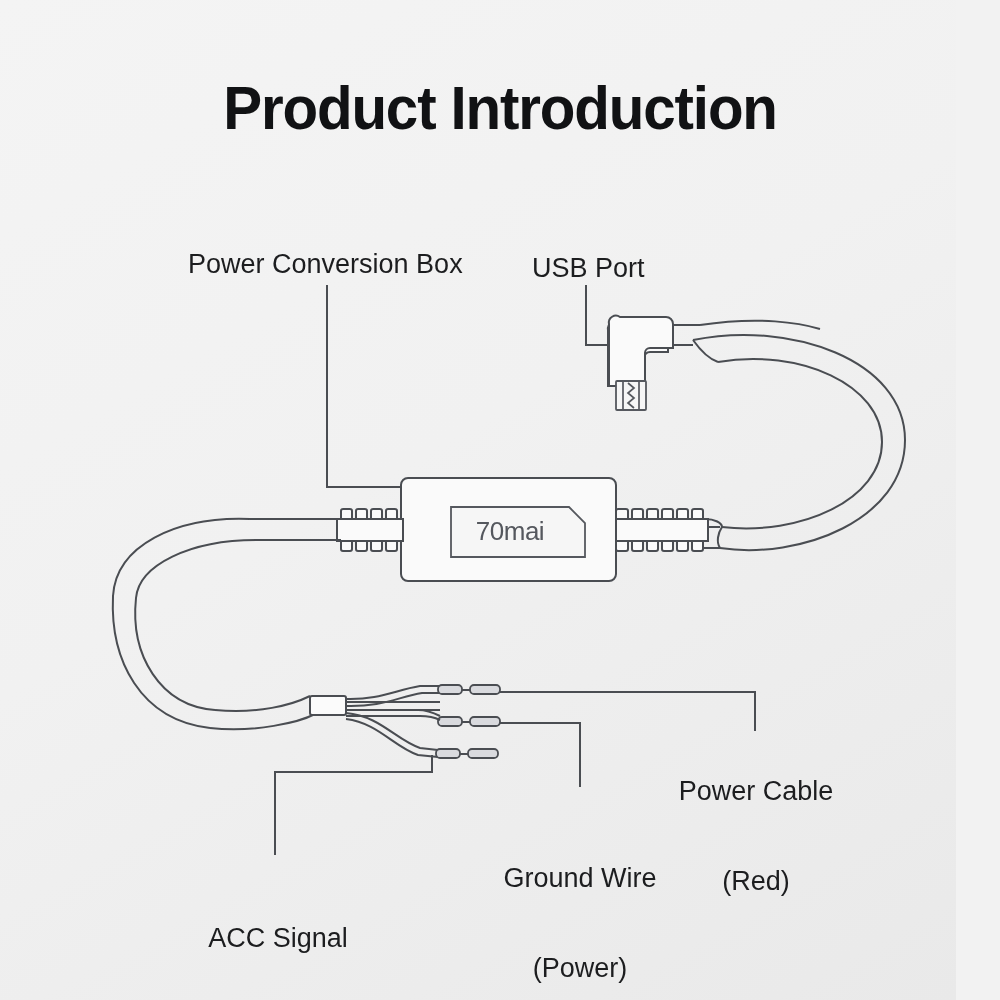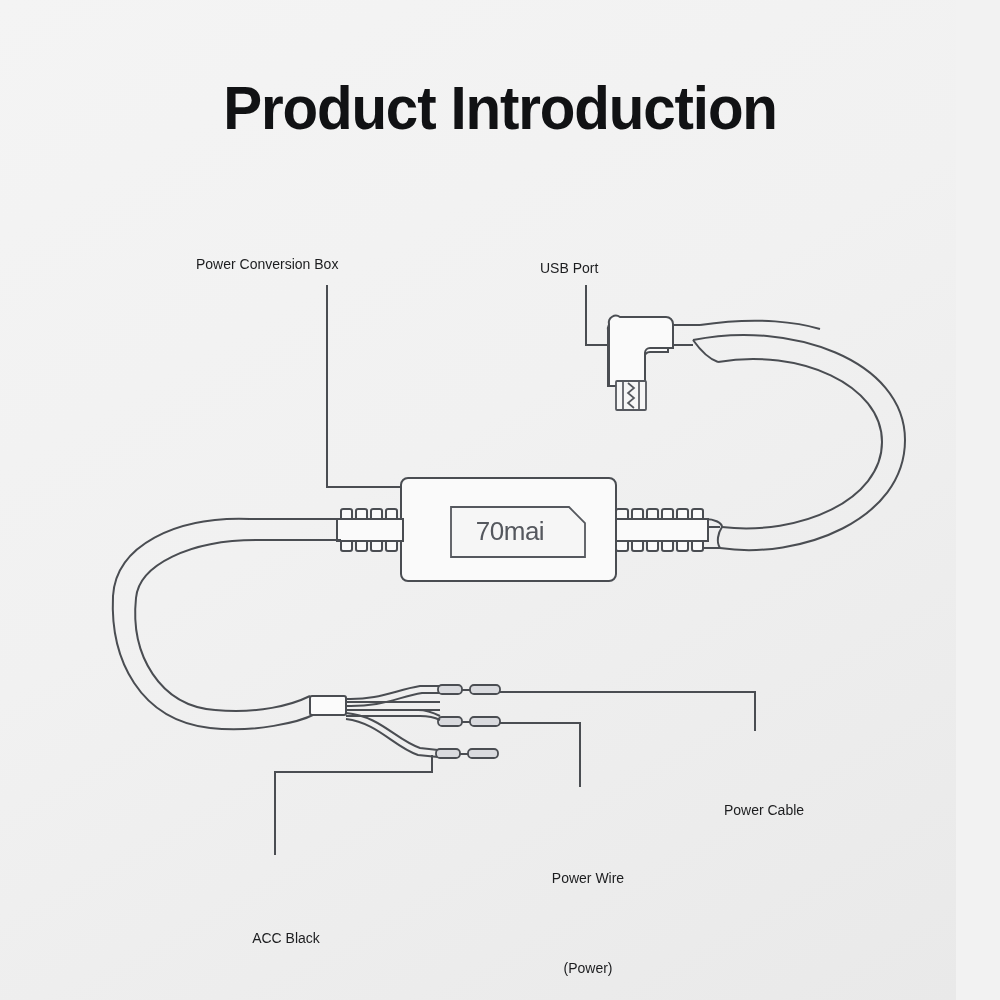--- a/index.html
+++ b/index.html
@@ -34,31 +34,30 @@
     transform-origin: center top;
   }
   .diagram-svg {
     position: absolute;
     left: 0;
     top: 0;
   }
   .callout {
     position: absolute;
     font-family: "Liberation Sans", sans-serif;
-    font-size: 14px;
+    font-size: 27px;
     line-height: 30px;
     color: #1c1d1f;
     white-space: pre;
     text-align: center;
-    margin-left: 8px;
   }
   .callout.left-al { text-align: left; }
   #label-power-conversion-box { left: 188px; top: 249px; }
   #label-usb-port { left: 532px; top: 253px; }
-  #label-power-cable { left: 660px; top: 735px; width: 192px; }
+  #label-power-cable { left: 660px; top: 716px; width: 192px; }
   #label-ground-wire { left: 490px; top: 803px; width: 180px; }
   #label-acc-signal { left: 183px; top: 863px; width: 190px; }
 </style>
 </head>
 <body>
 
 <div id="page">
 
   <div id="page-title">Product Introduction</div>
 
@@ -187,25 +186,26 @@
       </g>
     </g>
   </svg>
 
   <div class="callout left-al" id="label-power-conversion-box">Power Conversion Box</div>
 
   <div class="callout left-al" id="label-usb-port">USB Port</div>
 
   <div class="callout" id="label-power-cable">
     <div>Power Cable</div>
+    <div>(Red)</div>
   </div>
 
   <div class="callout" id="label-ground-wire">
-    <div>Power Wire</div>
+    <div>Ground Wire</div>
     <div>(Power)</div>
   </div>
 
   <div class="callout" id="label-acc-signal">
-    <div>ACC Black</div>
+    <div>ACC Signal</div>
     
   </div>
 
 </div>
 
 </body></html>

